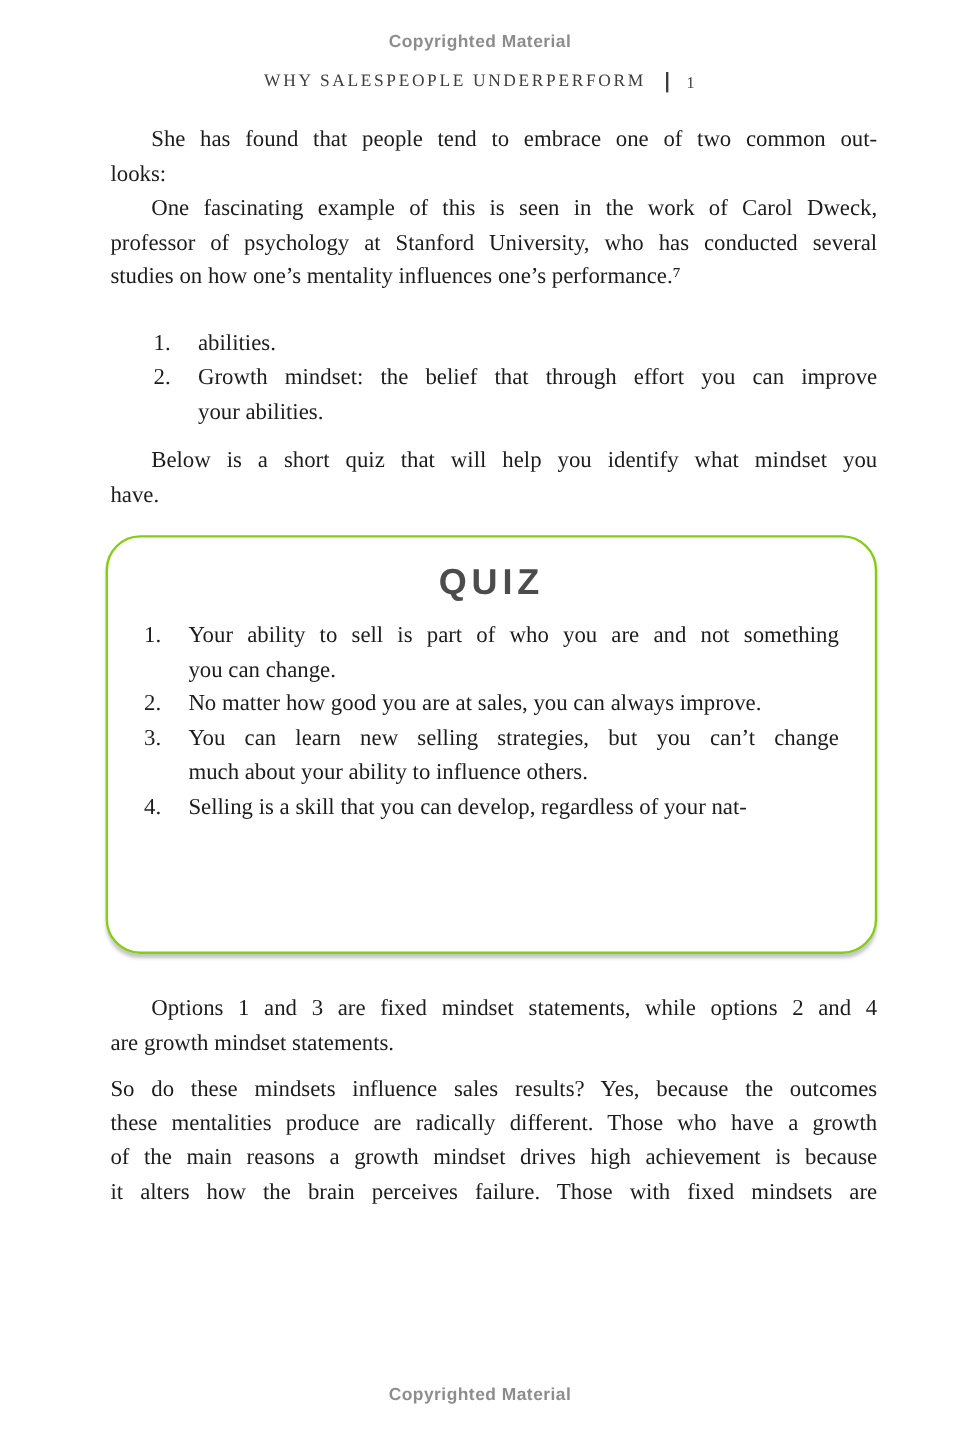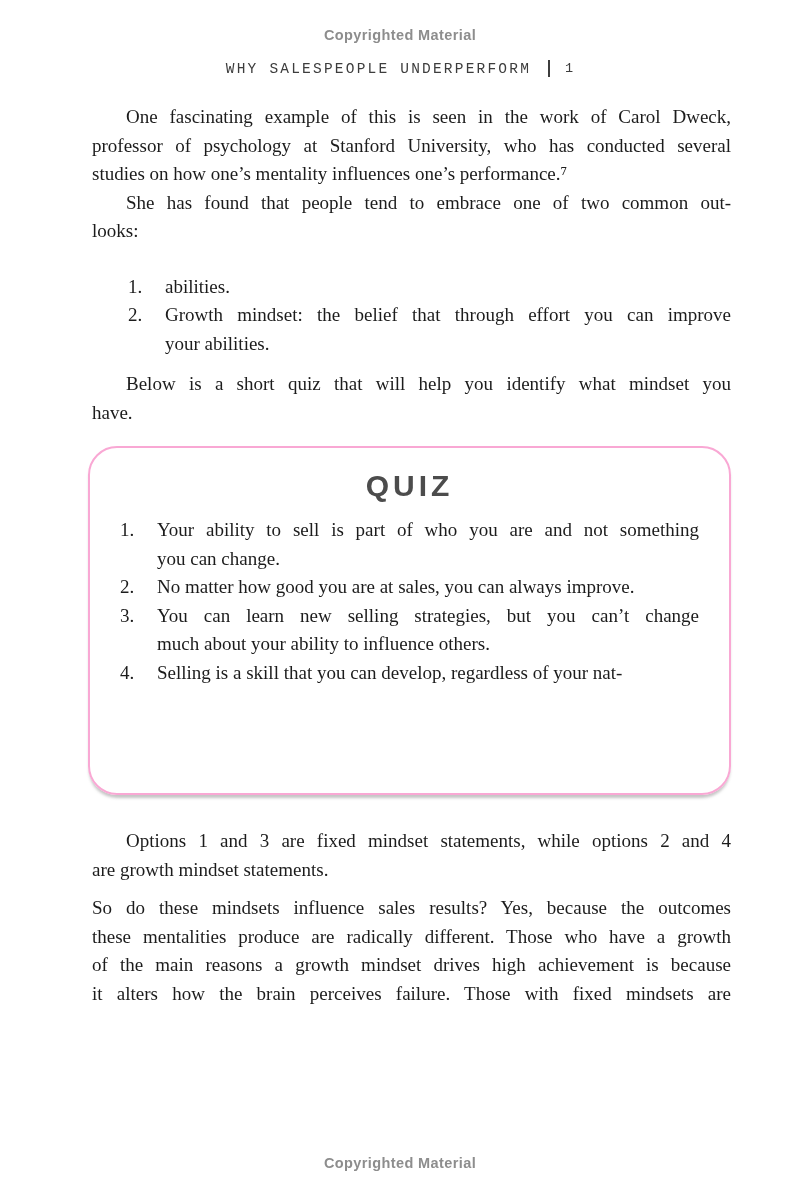--- a/index.html
+++ b/index.html
@@ -19,21 +19,21 @@
     color: #8d8d8d;
   }
   .copyright.top { padding-top: 27px; }
   .copyright.bottom { position: absolute; bottom: 30px; left: 0; right: 0; }
 
   .running-head {
     margin-top: 17px;
     display: flex;
     justify-content: center;
     align-items: center;
-    font-family: Liberation Mono, monospace;
+    font-family: Liberation Serif, serif;
     color: #3d3d3d;
   }
   .running-head .title {
     font-size: 14.5px;
     letter-spacing: 2.2px;
     font-weight: 500;
   }
   .running-head .bar {
     display: inline-block;
     width: 2px; height: 17px;
@@ -72,21 +72,21 @@
     text-align-last: justify;
   }
 
   .para.after-list { margin-top: 12px; }
 
   .quiz-box {
     box-sizing: border-box;
     margin: 19px 0 0 -4px;
     width: 643px;
     height: 349px;
-    border: 2px solid #f9a8d4;
+    border: 2px solid #84cc16;
     border-radius: 29px;
     box-shadow: 0 4px 3px -1px rgba(110,110,110,0.40);
     padding: 20px 30px 0 30px;
   }
   .quiz-title {
     text-align: center;
     font-family: "Liberation Sans", "DejaVu Sans", sans-serif;
     font-weight: bold;
     font-size: 30px;
     line-height: 36px;
@@ -109,28 +109,28 @@
 
   <div class="running-head">
     <span class="title">WHY SALESPEOPLE UNDERPERFORM</span>
     <span class="bar"></span>
     <span class="pageno">1</span>
   </div>
 
   <div class="body-text">
 
     <div class="para indent">
+        <div class="line">She has found that people tend to embrace one of two common out-</div>
+        <div class="line">looks:</div>
+      </div>
+
+    <div class="para indent">
         <div class="line">One fascinating example of this is seen in the work of Carol Dweck,</div>
         <div class="line">professor of psychology at Stanford University, who has conducted several</div>
         <div class="line">studies on how one’s mentality influences one’s performance.⁷</div>
-      </div>
-
-    <div class="para indent">
-        <div class="line">She has found that people tend to embrace one of two common out-</div>
-        <div class="line">looks:</div>
       </div>
 
     <div class="num-list">
         <div class="li">
           <div class="num">1.</div>
           <div class="li-body">
             <div class="line">abilities.</div>
           </div>
         </div>
         <div class="li">

